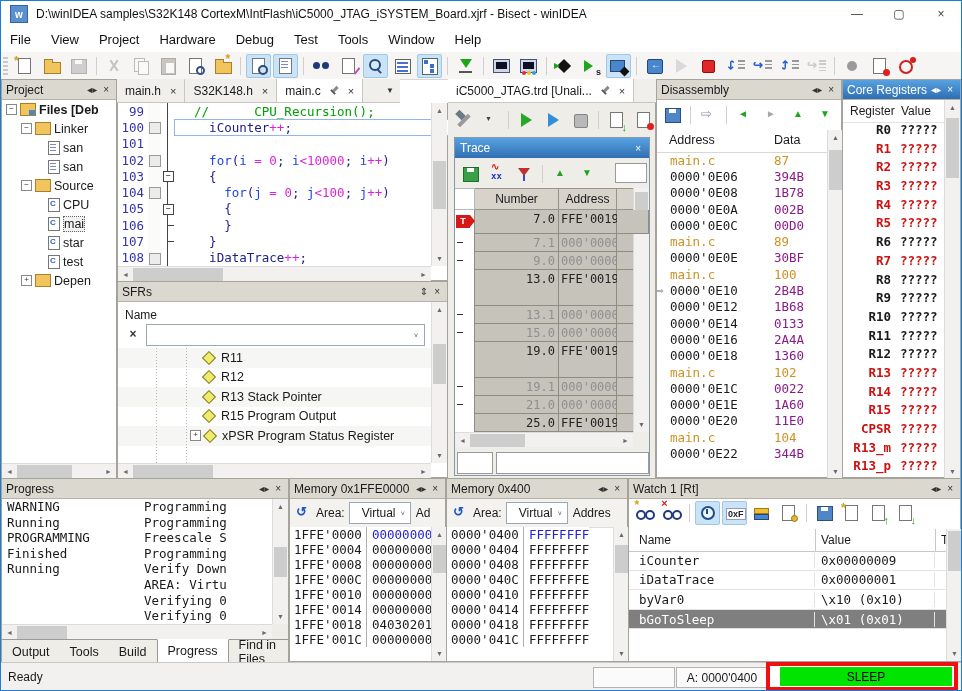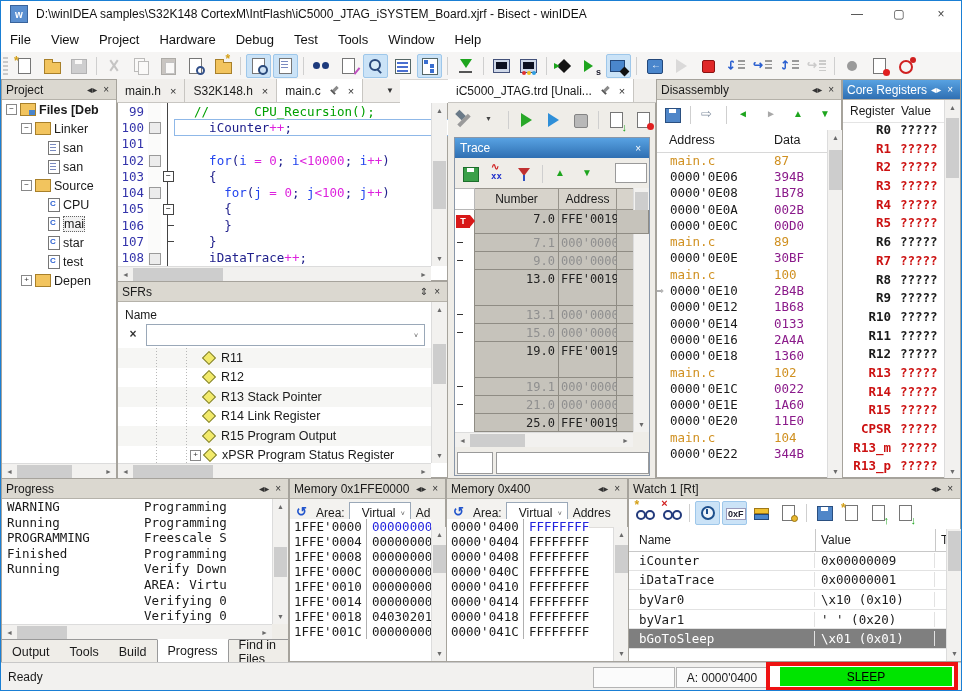--- a/index.html
+++ b/index.html
@@ -253,21 +253,21 @@
   .btab{padding:0 10px;display:flex;align-items:center;font-size:12.5px}
   .btab.on{background:#fff;border:1px solid #999;border-top:1px solid #fff;margin-top:-1px}
 
   .memtb{position:absolute;left:0;top:20px;right:0;height:28px;display:flex;align-items:center;background:#f3f2ef;border-bottom:1px solid #e0dedb;overflow:hidden}
   .memtb .tbi{width:20px}
   .arealbl{font-size:12px;margin:0 4px 0 2px}
   .combo{width:60px;height:20px;border:1px solid #9aa8b8;background:#fff;display:flex;align-items:center;flex:0 0 auto}
   .combo .cbtext{flex:1;padding-left:12px;font-size:12px}
   .combo .cbarr{width:14px;text-align:center;font-size:7px;color:#555}
   .addrlbl{font-size:12px;margin-left:5px;white-space:nowrap}
-  .memrows{position:absolute;left:0;top:40px;bottom:0;overflow:hidden;background:#fff}
+  .memrows{position:absolute;left:0;top:48px;bottom:0;overflow:hidden;background:#fff}
   .mrow{display:flex;height:15px;align-items:center;font-family:"DejaVu Sans Mono",monospace;font-size:12.5px;white-space:pre}
   .ma{width:72px;flex:0 0 auto;padding-left:4px}
   .md{border-left:1px solid #b0b0b0;padding-left:5px;flex:1;overflow:hidden}
   .md.first{color:#2222dd}
   #mem1{left:289px;top:478px;width:157px;height:184px}
   #mem1 .memrows{width:141px}
   #mem1vsb{left:141px;top:48px;height:134px}
   #mem2{left:446px;top:478px;width:182px;height:184px}
   #mem2 .memrows{width:142px}
   #mem2vsb{left:166px;top:48px;height:134px}
@@ -557,24 +557,20 @@
         <div class="srow">
           <span class="sdia"></span>
           <span class="slbl">R12</span>
         </div>
         <div class="srow">
           <span class="sdia"></span>
           <span class="slbl">R13 Stack Pointer</span>
         </div>
         <div class="srow">
           <span class="sdia"></span>
-          <span class="slbl">R14 Link Register</span>
-        </div>
-        <div class="srow">
-          <span class="sdia"></span>
           <span class="slbl">R15 Program Output</span>
         </div>
         <div class="srow xpsr">
           <span class="pexp box">+</span>
           <span class="sdia"></span>
           <span class="slbl">xPSR Program Status Register</span>
         </div>
       </div>
     <div class="vsb" id="sfrvsb">
       <span class="sbb">▲</span>
@@ -1121,21 +1117,20 @@
     </div>
   <div id="whdr">
     <span class="h1">Name</span>
     <span class="h2">Value</span>
     <span class="h3">Type</span>
   </div>
   <div id="wrows">
       <div class="wrow"><span class="wn">iCounter</span><span class="wv">0x00000009</span><span class="wt"></span></div>
       <div class="wrow"><span class="wn">iDataTrace</span><span class="wv">0x00000001</span><span class="wt"></span></div>
       <div class="wrow"><span class="wn">byVar0</span><span class="wv">\x10 (0x10)</span><span class="wt"></span></div>
-      <div class="wrow"><span class="wn">byVar1</span><span class="wv">' ' (0x20)</span><span class="wt"></span></div>
       <div class="wrow sel"><span class="wn">bGoToSleep</span><span class="wv">\x01 (0x01)</span><span class="wt"></span></div>
     </div>
   <div class="vsb" id="wvsb">
     <i class="thumb" style="top:2px;height:40px"></i>
     <span class="sbb" style="position:absolute;bottom:0;left:0">▼</span>
   </div>
 </div>
 
 <div id="statusbar">
   <span id="ready">Ready</span>

